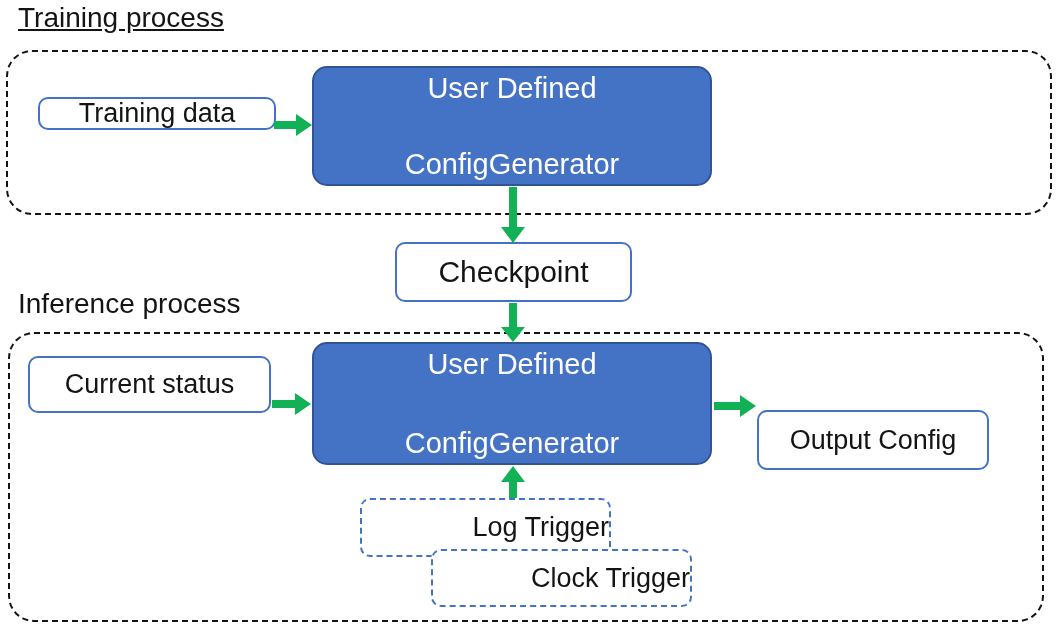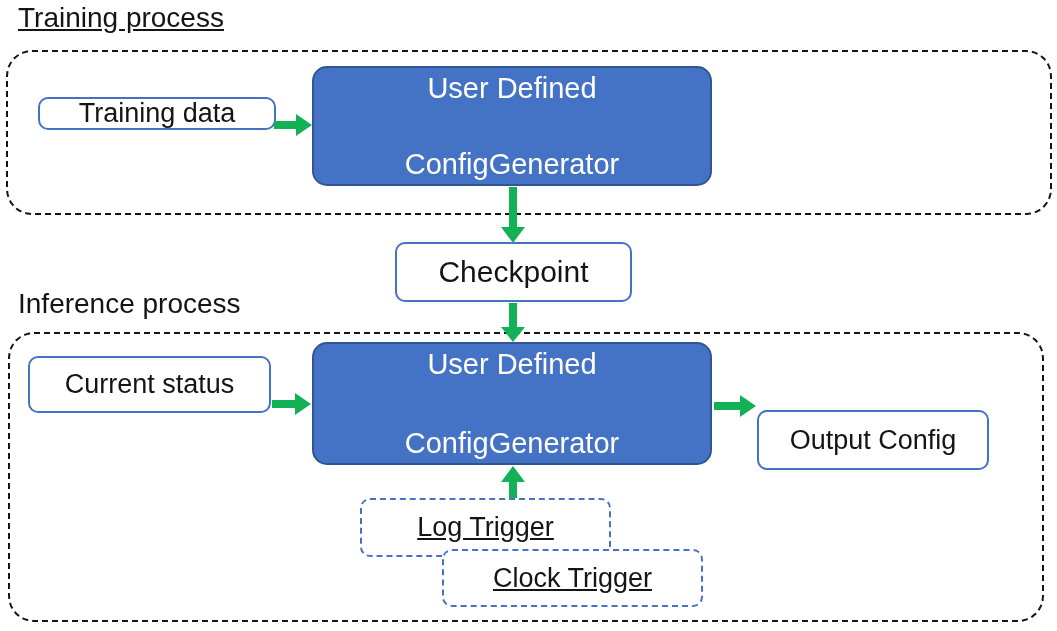--- a/index.html
+++ b/index.html
@@ -55,45 +55,44 @@
     font-size:29px;
     line-height:40px;
     text-align:center;
     z-index:3;
   }
   .trigger-box{
     position:absolute;
     background:#ffffff;
     border:2px dashed var(--box-border);
     border-radius:10px;
-    display:flex;align-items:center;justify-content:center;
+    display:flex;align-items:center;justify-content:flex-end;
     font-size:27px;
     color:var(--text-dark);
     white-space:nowrap;
-    text-decoration:underline;
   }
   .arrows{
     position:absolute;left:0;top:0;width:1057px;height:631px;
     z-index:5;pointer-events:none;
   }
   .arrows path{fill:var(--arrow-green);}
 
   
   #training-title{left:18px;top:2px;text-decoration:underline;}
   #training-container{left:6px;top:50px;width:1046px;height:165px;}
   #training-data-box{left:38px;top:97px;width:238px;height:33px;}
   #generator-training{left:312px;top:66px;width:400px;height:120px;}
   #checkpoint-box{left:395px;top:242px;width:237px;height:60px;font-size:30px;}
   #inference-title{left:18px;top:288px;}
   #inference-container{left:8px;top:332px;width:1036px;height:290px;}
   #current-status-box{left:28px;top:356px;width:243px;height:57px;}
   #generator-inference{left:312px;top:342px;width:400px;height:123px;}
   #output-config-box{left:757px;top:382px;width:232px;height:60px;margin-top:28px;}
   #log-trigger-box{left:360px;top:498px;width:251px;height:59px;z-index:4;}
-  #clock-trigger-box{left:442px;top:549px;width:261px;height:58px;z-index:4;}
+  #clock-trigger-box{left:431px;top:549px;width:261px;height:58px;z-index:4;}
 </style>
 </head>
 <body>
 
 <div class="canvas">
 
   <div class="section-title" id="training-title">Training process</div>
 
   <div class="process-container" id="training-container"></div>
 

